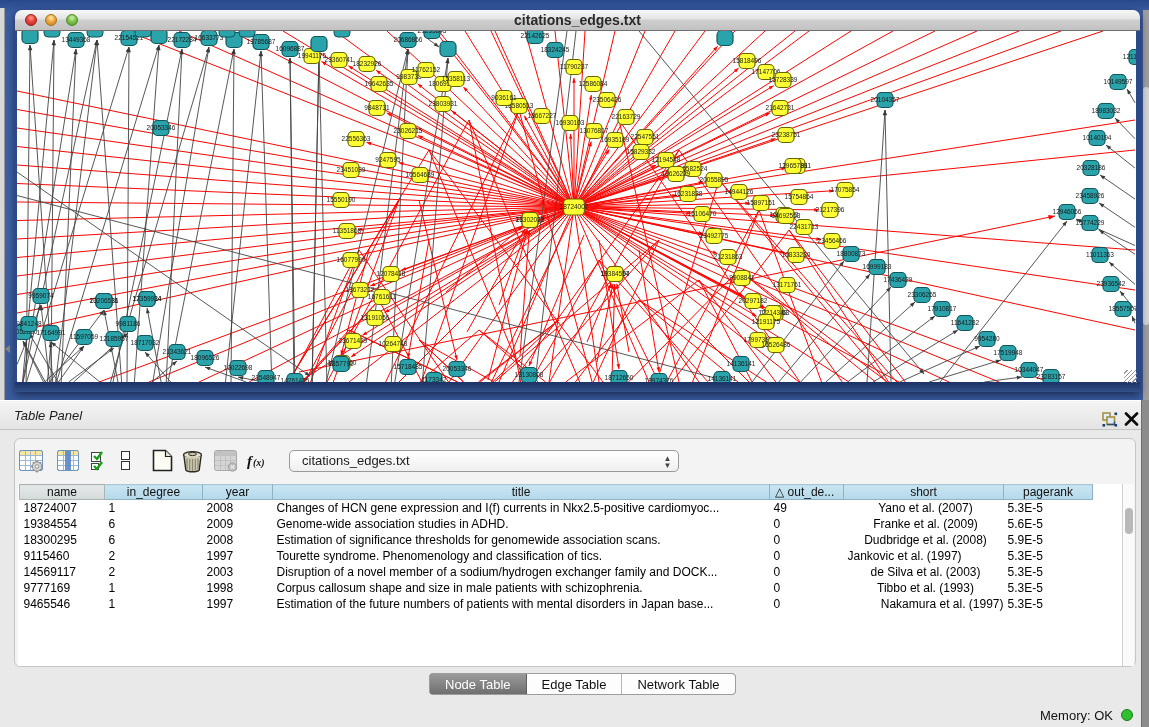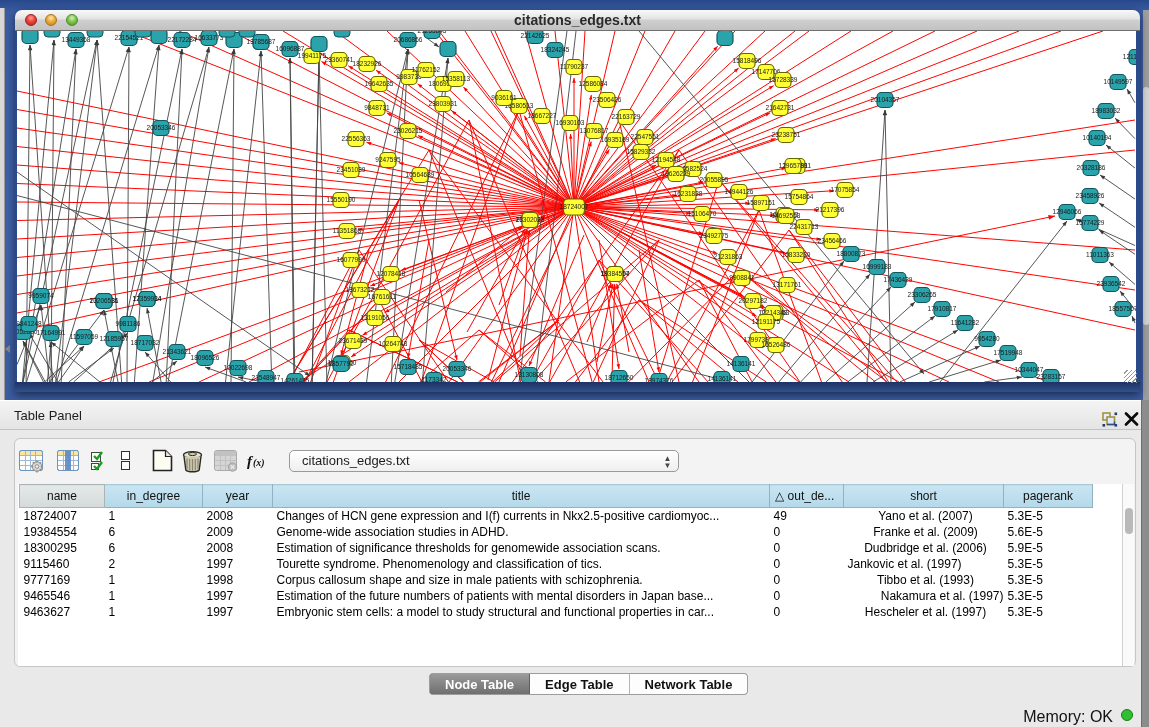--- a/index.html
+++ b/index.html
@@ -9,33 +9,33 @@
 .win { position:absolute; left:15px; top:10px; width:1125px; height:382px; border-radius:7px 7px 0 0; box-shadow:0 3px 9px rgba(0,0,20,.55); }
 .titlebar { position:absolute; left:0; top:0; width:100%; height:21px; border-radius:7px 7px 0 0; background:linear-gradient(180deg,#f9f9f9 0,#e3e3e3 45%,#cfcfcf 50%,#c2c2c2 100%); border-bottom:1px solid #6f6f6f; text-align:center; font-size:14px; font-weight:bold; color:#2a2a2a; line-height:21px; }
 .tl { position:absolute; top:4px; width:12px; height:12px; border-radius:50%; }
 .tl.r { left:10px; background:radial-gradient(circle at 50% 30%,#ff9d94 0,#e8443a 45%,#b8241c 100%); border:1px solid #9e2018;}
 .tl.y { left:30px; background:radial-gradient(circle at 50% 30%,#ffe9b0 0,#eda93e 45%,#c07b16 100%); border:1px solid #a8751a;}
 .tl.g { left:51px; background:radial-gradient(circle at 50% 30%,#d2f0b4 0,#7fc54f 45%,#4f9422 100%); border:1px solid #4e8c28;}
 .canvasframe { position:absolute; left:0; top:21px; width:1125px; height:351px; background:#2b4a8a; }
 .canvas { position:absolute; left:2px; top:21px; width:1119px; height:351px; background:#fff; overflow:hidden; }
 .winbottom { position:absolute; left:0px; top:372px; width:1125px; height:10px; background:linear-gradient(180deg,#1d3265 0,#33508a 100%); }
 .grip { position:absolute; right:3px; bottom:9px; width:13px; height:13px; background:repeating-linear-gradient(135deg,transparent 0,transparent 2px,#999 2px,#999 3px); }
-.tp-head { position:absolute; left:0; top:400px; width:1149px; height:30px; background:linear-gradient(180deg,#f4f4f4 0,#e4e4e4 100%); border-top:1px solid #fff; border-bottom:1px solid #c2c2c2; }
+.tp-head { position:absolute; left:0; top:400px; width:1149px; height:30px; background:linear-gradient(180deg,#f4f4f4 0,#e4e4e4 100%); border-top:1px solid #fff; border-bottom:1px solid #c2c2c2;font-style:italic; }
 .tp-head .t { position:absolute; left:14px; top:7px; font-size:13px; color:#1d1d1d; }
 .panel { position:absolute; left:14px; top:438px; width:1122px; height:229px; background:#f3f3f3; border:1px solid #c6c6c6; border-radius:6px; }
 .combo { position:absolute; left:289px; top:450px; width:390px; height:22px; background:linear-gradient(180deg,#ffffff 0,#efefef 100%); border:1px solid #9a9a9a; border-radius:5px; font-size:13px; color:#1c1c1c; line-height:20px; padding-left:12px; }
 .combo .arr { position:absolute; right:5px; top:0px; width:11px; height:22px; color:#444; font-size:8px; line-height:7px; padding-top:4px; text-align:center; }
 table.grid { position:absolute; left:19px; top:484px; border-collapse:collapse; font-size:12px; color:#000; table-layout:fixed; }
-table.grid th { background:linear-gradient(180deg,#c9e5f2 0,#b4d9ea 100%); border:1px solid #8fb3c4; border-top:1px solid #a8c8d6; font-weight:normal; font-size:12px; height:23px; padding:0; color:#111; }
+table.grid th { background:linear-gradient(180deg,#c9e5f2 0,#b4d9ea 100%); border:1px solid #8fb3c4; border-top:1px solid #a8c8d6; font-weight:normal; font-size:12px; height:15px; padding:0; color:#111; }
 table.grid th.namecol { background:linear-gradient(180deg,#e4e8e8 0,#d4dada 100%); border:1px solid #a9b4b4; }
 table.grid td { height:16px; padding:0 0 0 4px; white-space:nowrap; overflow:hidden; }
-.tabs { position:absolute; left:429px; top:673px; height:22px; display:flex; border:1px solid #9d9d9d; border-radius:4px; overflow:hidden; background:#a21caf; font-size:13px;font-weight:bold; }
+.tabs { position:absolute; left:429px; top:673px; height:22px; display:flex; border:1px solid #9d9d9d; border-radius:4px; overflow:hidden; background:#a21caf; font-size:13px; }
 .tabs .seg { padding:0 15px; line-height:21px; color:#111; background:#fdfdfd; border-right:1px solid #b5b5b5; }
 .tabs .seg.on { background:linear-gradient(180deg,#9a9a9a 0,#6f6f6f 100%); color:#fff; border-right:1px solid #5f5f5f; }
-.mem { position:absolute; right:36px; top:708px; font-size:16px; color:#111; }
+.mem { position:absolute; right:36px; top:708px; font-size:13px; color:#111; }
 .dot { position:absolute; left:1121px; top:709px; width:12px; height:12px; border-radius:50%; background:#2fbf2f; border:1px solid #1d7a1d; }
 .rightstrip { position:absolute; left:1141px; top:400px; width:8px; height:327px; background:#8c8c8c; border-left:1px solid #6e6e6e; }
 .sb { position:absolute; left:1122px; top:484px; width:12px; height:182px; background:#fafafa; border-left:1px solid #d0d0d0; }
 .sb .th { position:absolute; left:1.5px; top:24px; width:8px; height:26px; border-radius:4px; background:#b9b9b9; }
 .collapse { position:absolute; left:5px; top:345px; width:0; height:0; border-top:4px solid transparent; border-bottom:4px solid transparent; border-right:5px solid #888; }
 </style></head><body>
 <div class="deskblue"></div>
 <div class="leftstrip"></div>
 <div class="rightsb">
     <div class="thumb"></div>
@@ -859,59 +859,59 @@
         <td>0</td>
         <td style="text-align:center">Franke et al. (2009)</td>
         <td>5.6E-5</td>
       </tr>
 <tr>
         <td>18300295</td>
         <td>6</td>
         <td>2008</td>
         <td>Estimation of significance thresholds for genomewide association scans.</td>
         <td>0</td>
-        <td style="text-align:center">Dudbridge et al. (2006)</td>
+        <td style="text-align:center">Dudbridge et al. (2008)</td>
         <td>5.9E-5</td>
       </tr>
 <tr>
         <td>9115460</td>
         <td>2</td>
         <td>1997</td>
         <td>Tourette syndrome. Phenomenology and classification of tics.</td>
         <td>0</td>
         <td style="text-align:left">Jankovic et al. (1997)</td>
+        <td>5.3E-5</td>
+      </tr>
+<tr>
+        <td>14569117</td>
+        <td>2</td>
+        <td>2003</td>
+        <td>Disruption of a novel member of a sodium/hydrogen exchanger family and DOCK...</td>
+        <td>0</td>
+        <td style="text-align:center">de Silva et al. (2003)</td>
         <td>5.3E-5</td>
       </tr>
 <tr>
         <td>9777169</td>
         <td>1</td>
         <td>1998</td>
         <td>Corpus callosum shape and size in male patients with schizophrenia.</td>
         <td>0</td>
         <td style="text-align:center">Tibbo et al. (1993)</td>
         <td>5.3E-5</td>
       </tr>
 <tr>
         <td>9465546</td>
         <td>1</td>
         <td>1997</td>
         <td>Estimation of the future numbers of patients with mental disorders in Japan base...</td>
         <td>0</td>
         <td style="text-align:right">Nakamura et al. (1997)</td>
         <td>5.3E-5</td>
       </tr>
-<tr>
-        <td>9463627</td>
-        <td>1</td>
-        <td>1997</td>
-        <td>Embryonic stem cells: a model to study structural and functional properties in car...</td>
-        <td>0</td>
-        <td style="text-align:center">Hescheler et al. (1997)</td>
-        <td>5.3E-5</td>
-      </tr>
 </tbody>
   </table>
 <div class="sb">
     <div class="th"></div>
   </div>
 <div class="tabs">
     <div class="seg on">Node Table</div>
     <div class="seg">Edge Table</div>
     <div class="seg" style="border-right:none">Network Table</div>
   </div>

